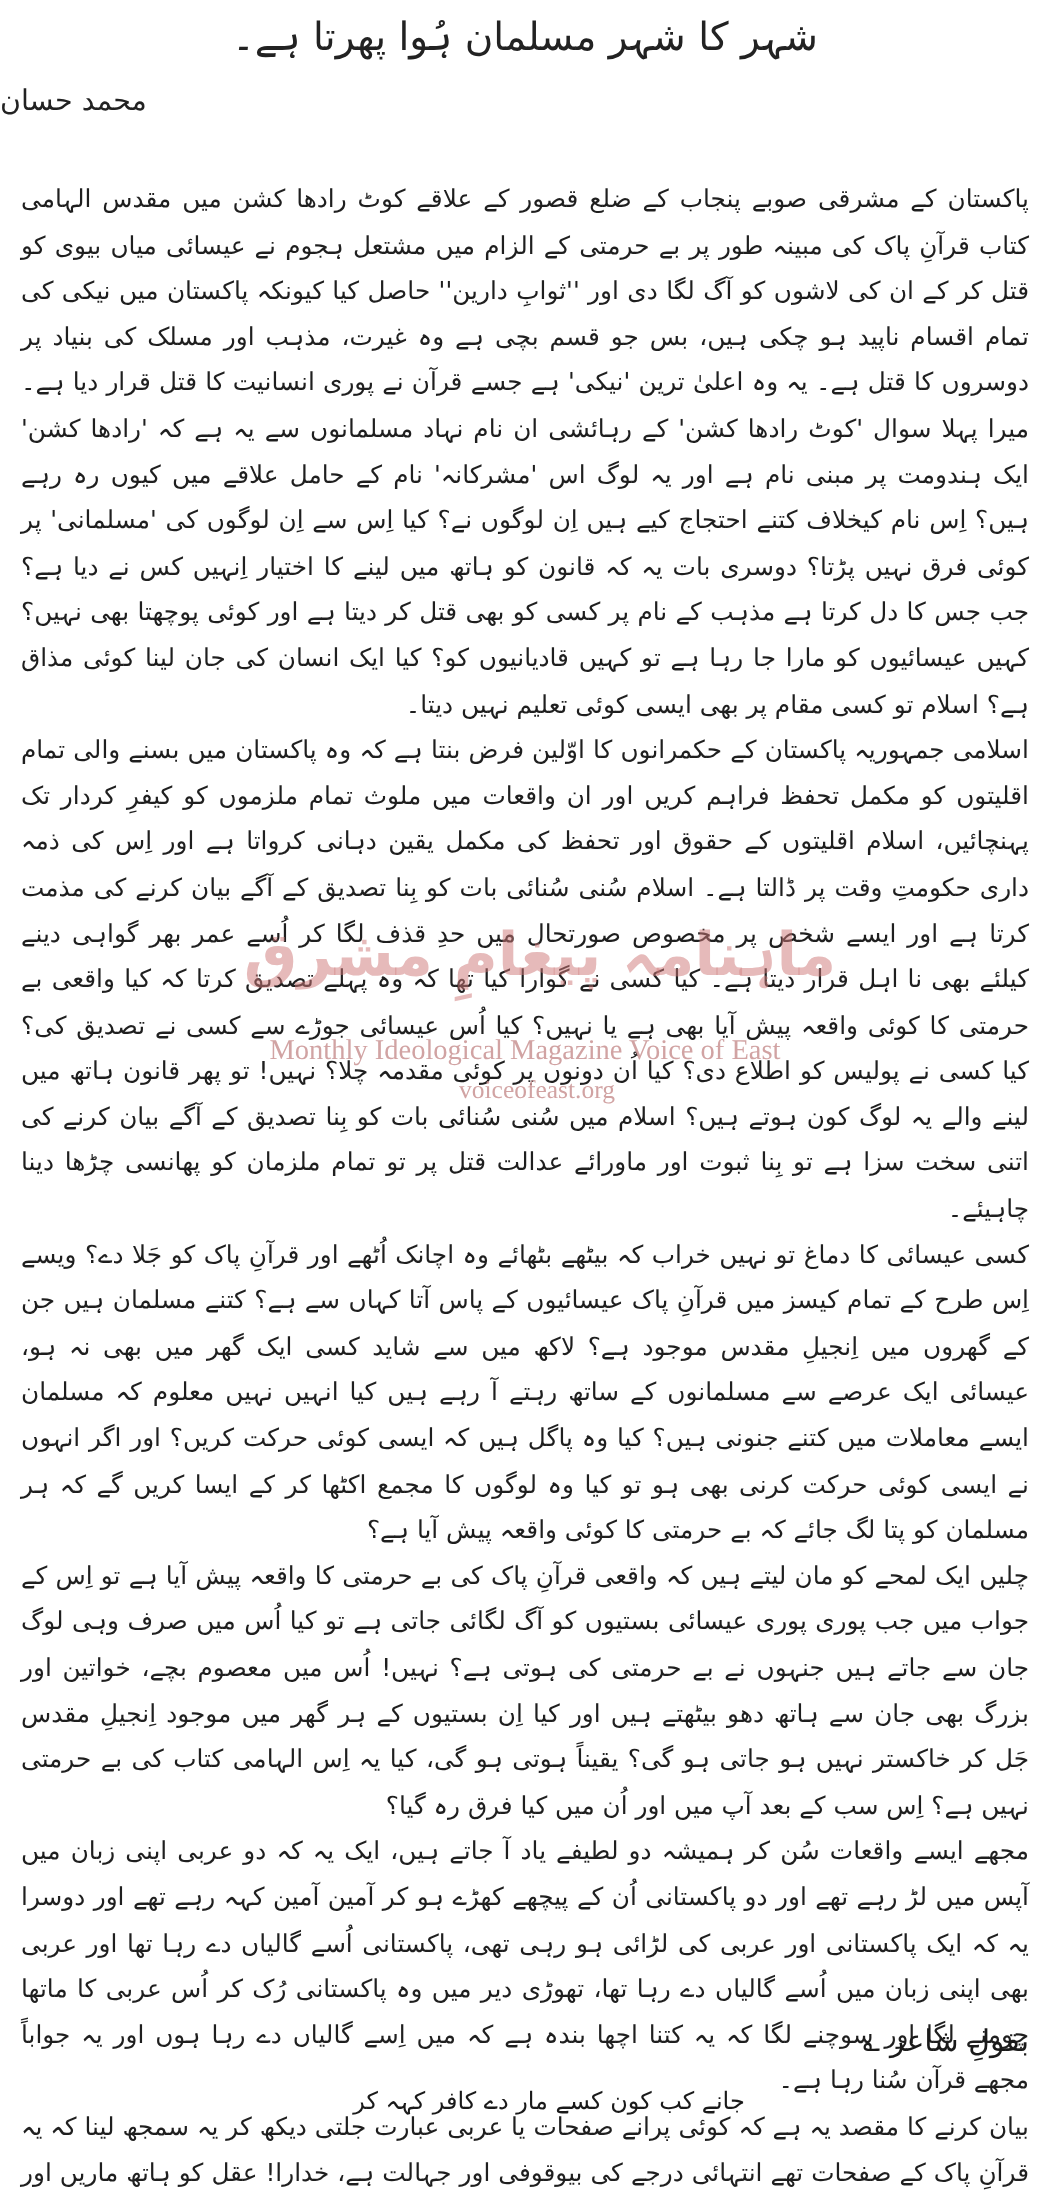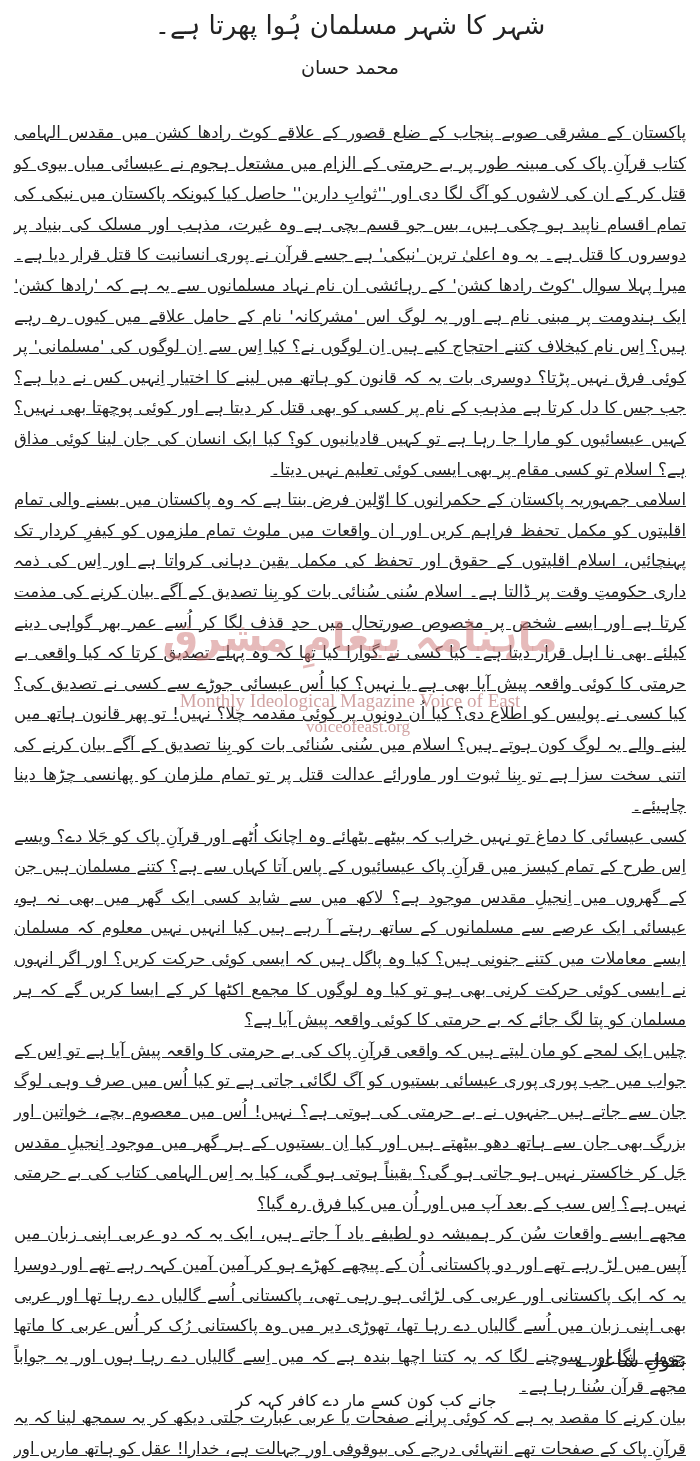--- a/index.html
+++ b/index.html
@@ -6,29 +6,29 @@
     body {
       width: 700px; height: 1461px; overflow: hidden; position: relative;
       font-family: "DejaVu Sans", sans-serif; color: #1a1a1a;
     }
     .page { position: relative; width: 700px; height: 1233px; }
     .title {
       position: absolute; top: 8px; left: 0; width: 700px; text-align: center;
       font-size: 26px; line-height: 34px; direction: rtl; color: #222;
     }
     .author {
-      position: absolute; top: 54px; left: 0; width: 700px; text-align: center;
+      position: absolute; top: 54px; left: 0; width: 700px; text-align: left;
       font-size: 19px; line-height: 26px; direction: rtl; color: #222;
     }
     .body {
       position: absolute; top: 118px; left: 14px; width: 672px;
       direction: rtl; text-align: justify; font-size: 16.5px; line-height: 30.6px;
       color: #1f1f1f;
     }
-    .body p { margin: 0; text-align-last: right; text-decoration: underline; }
+    .body p { margin: 0; text-align-last: right; }
     .poet {
       position: absolute; top: 1347px; right: 14px; direction: rtl;
       font-size: 20px; line-height: 26px;
     }
     .verse {
       position: absolute; left: 0; width: 700px; text-align: center; direction: rtl;
       font-size: 16px; line-height: 26px;
     }
     .verse.l1 { top: 1388px; padding-left: 16px; }
     .verse.l2 { top: 1425px; }

